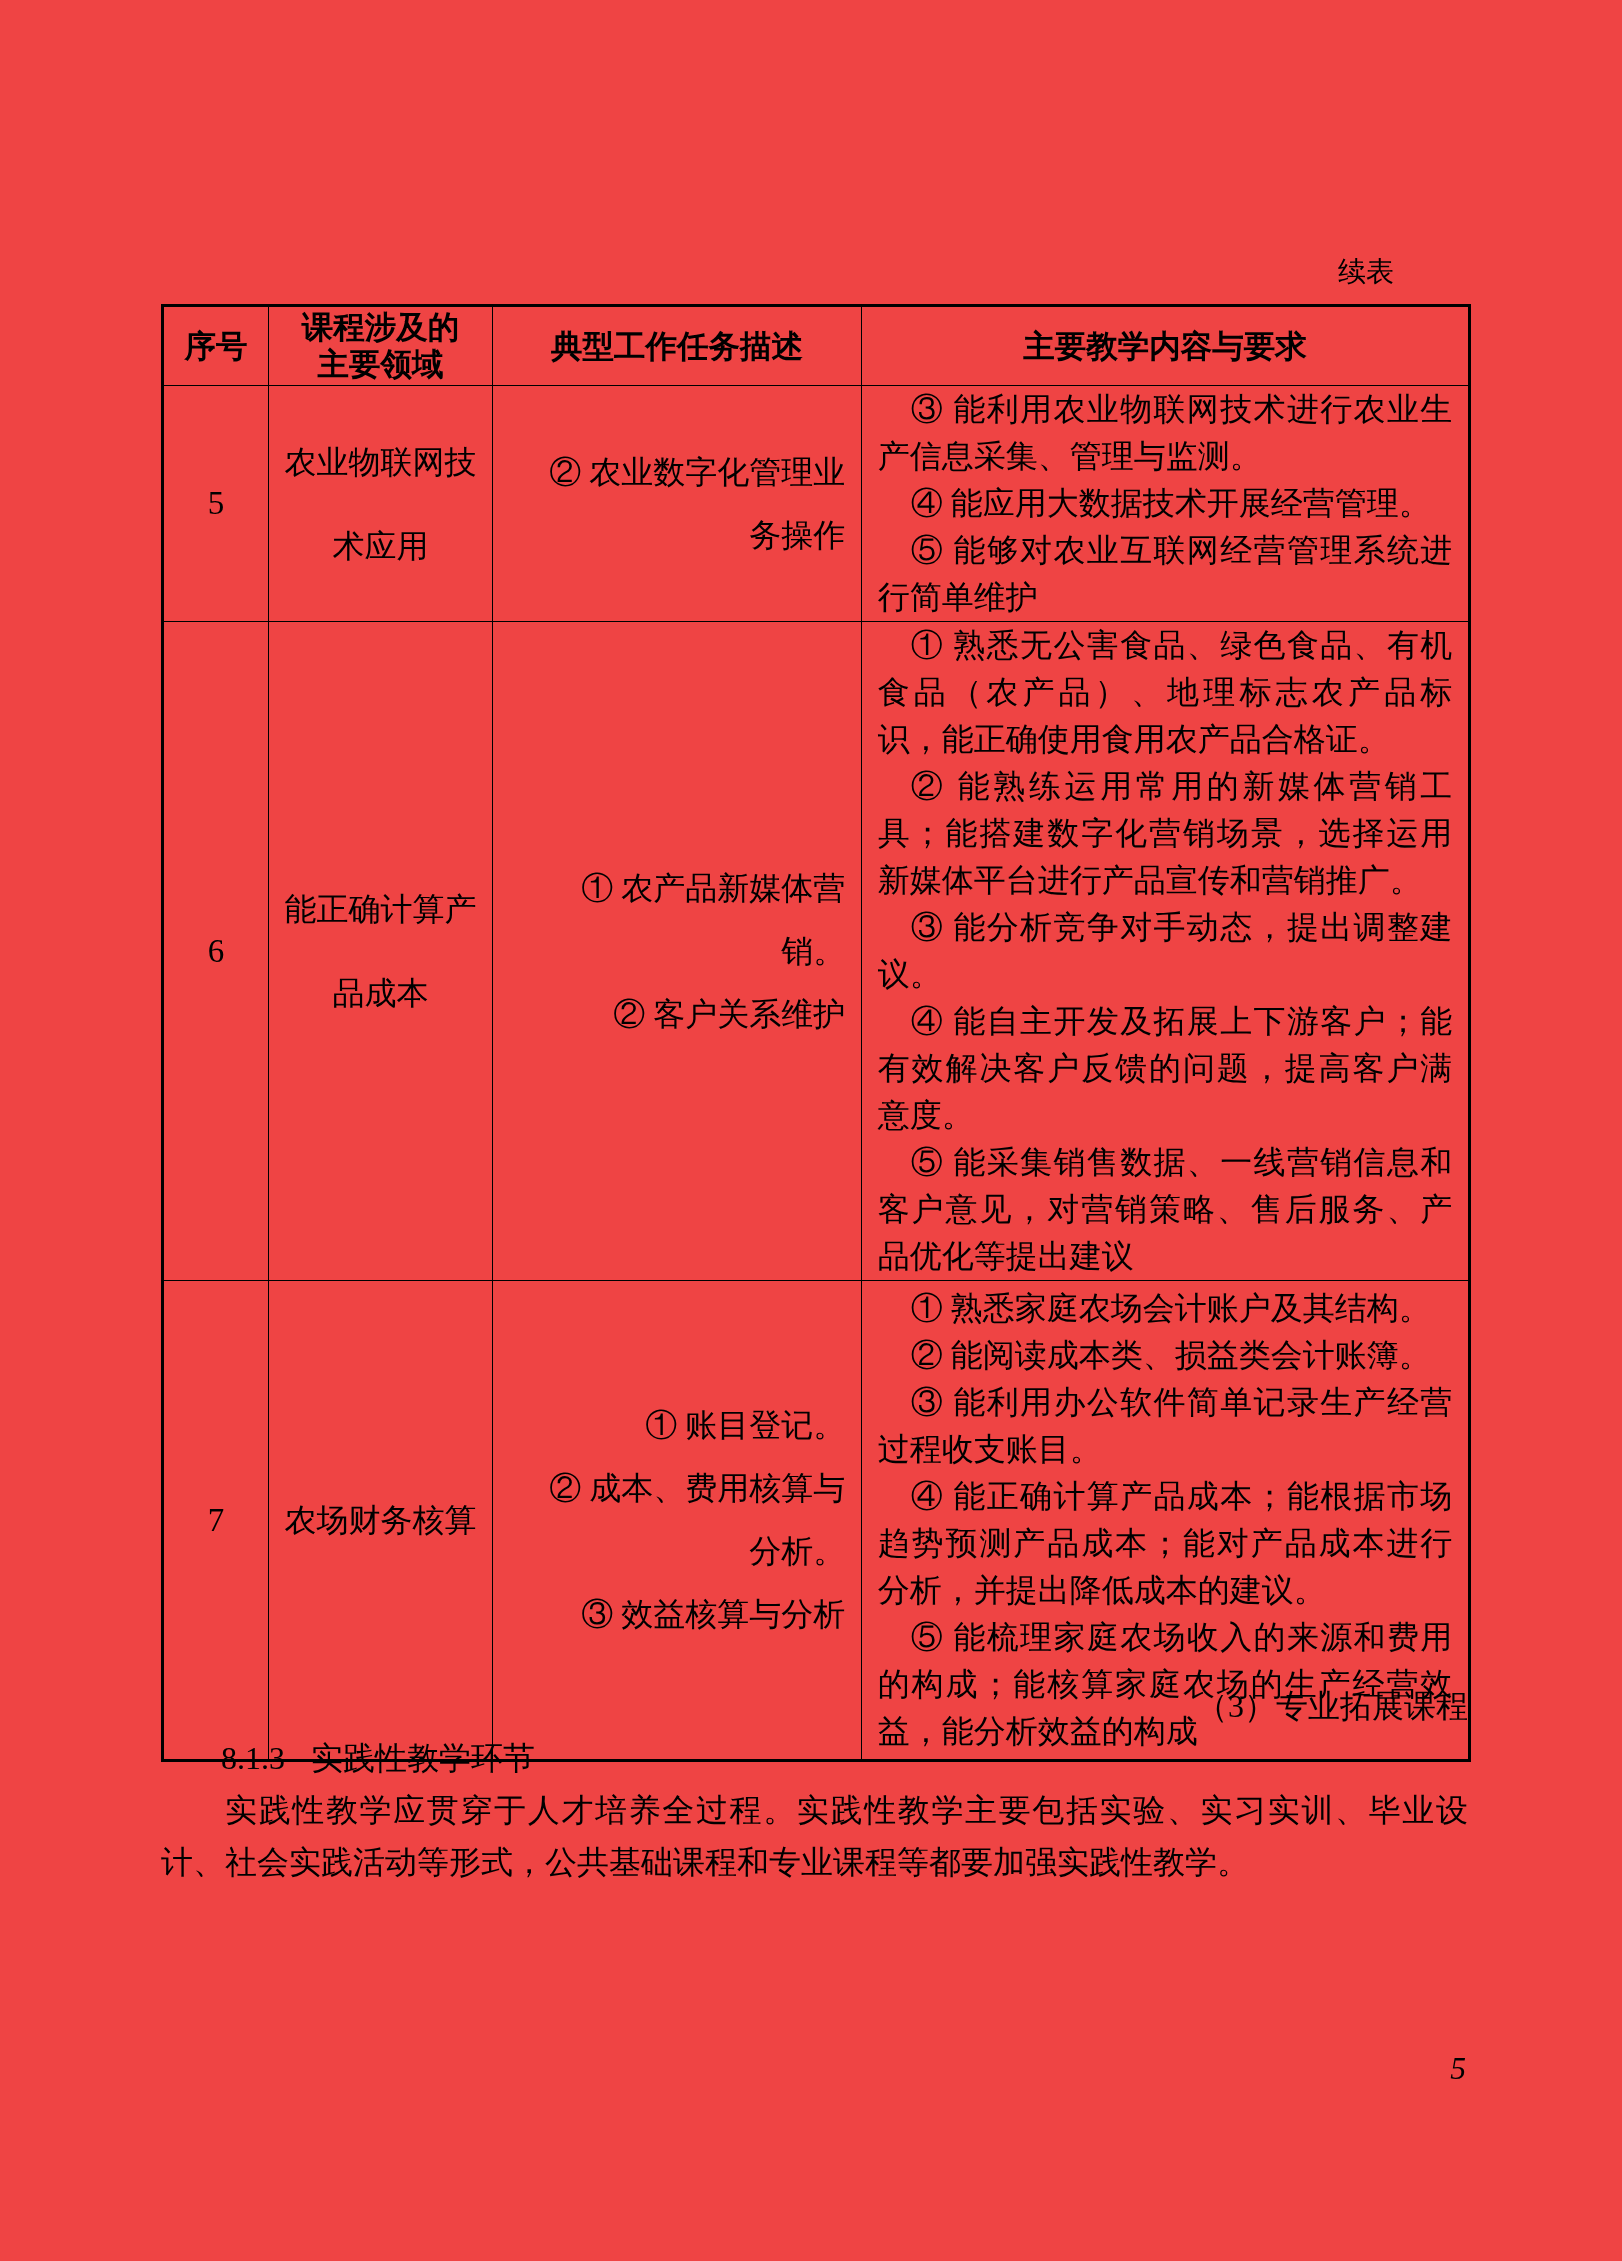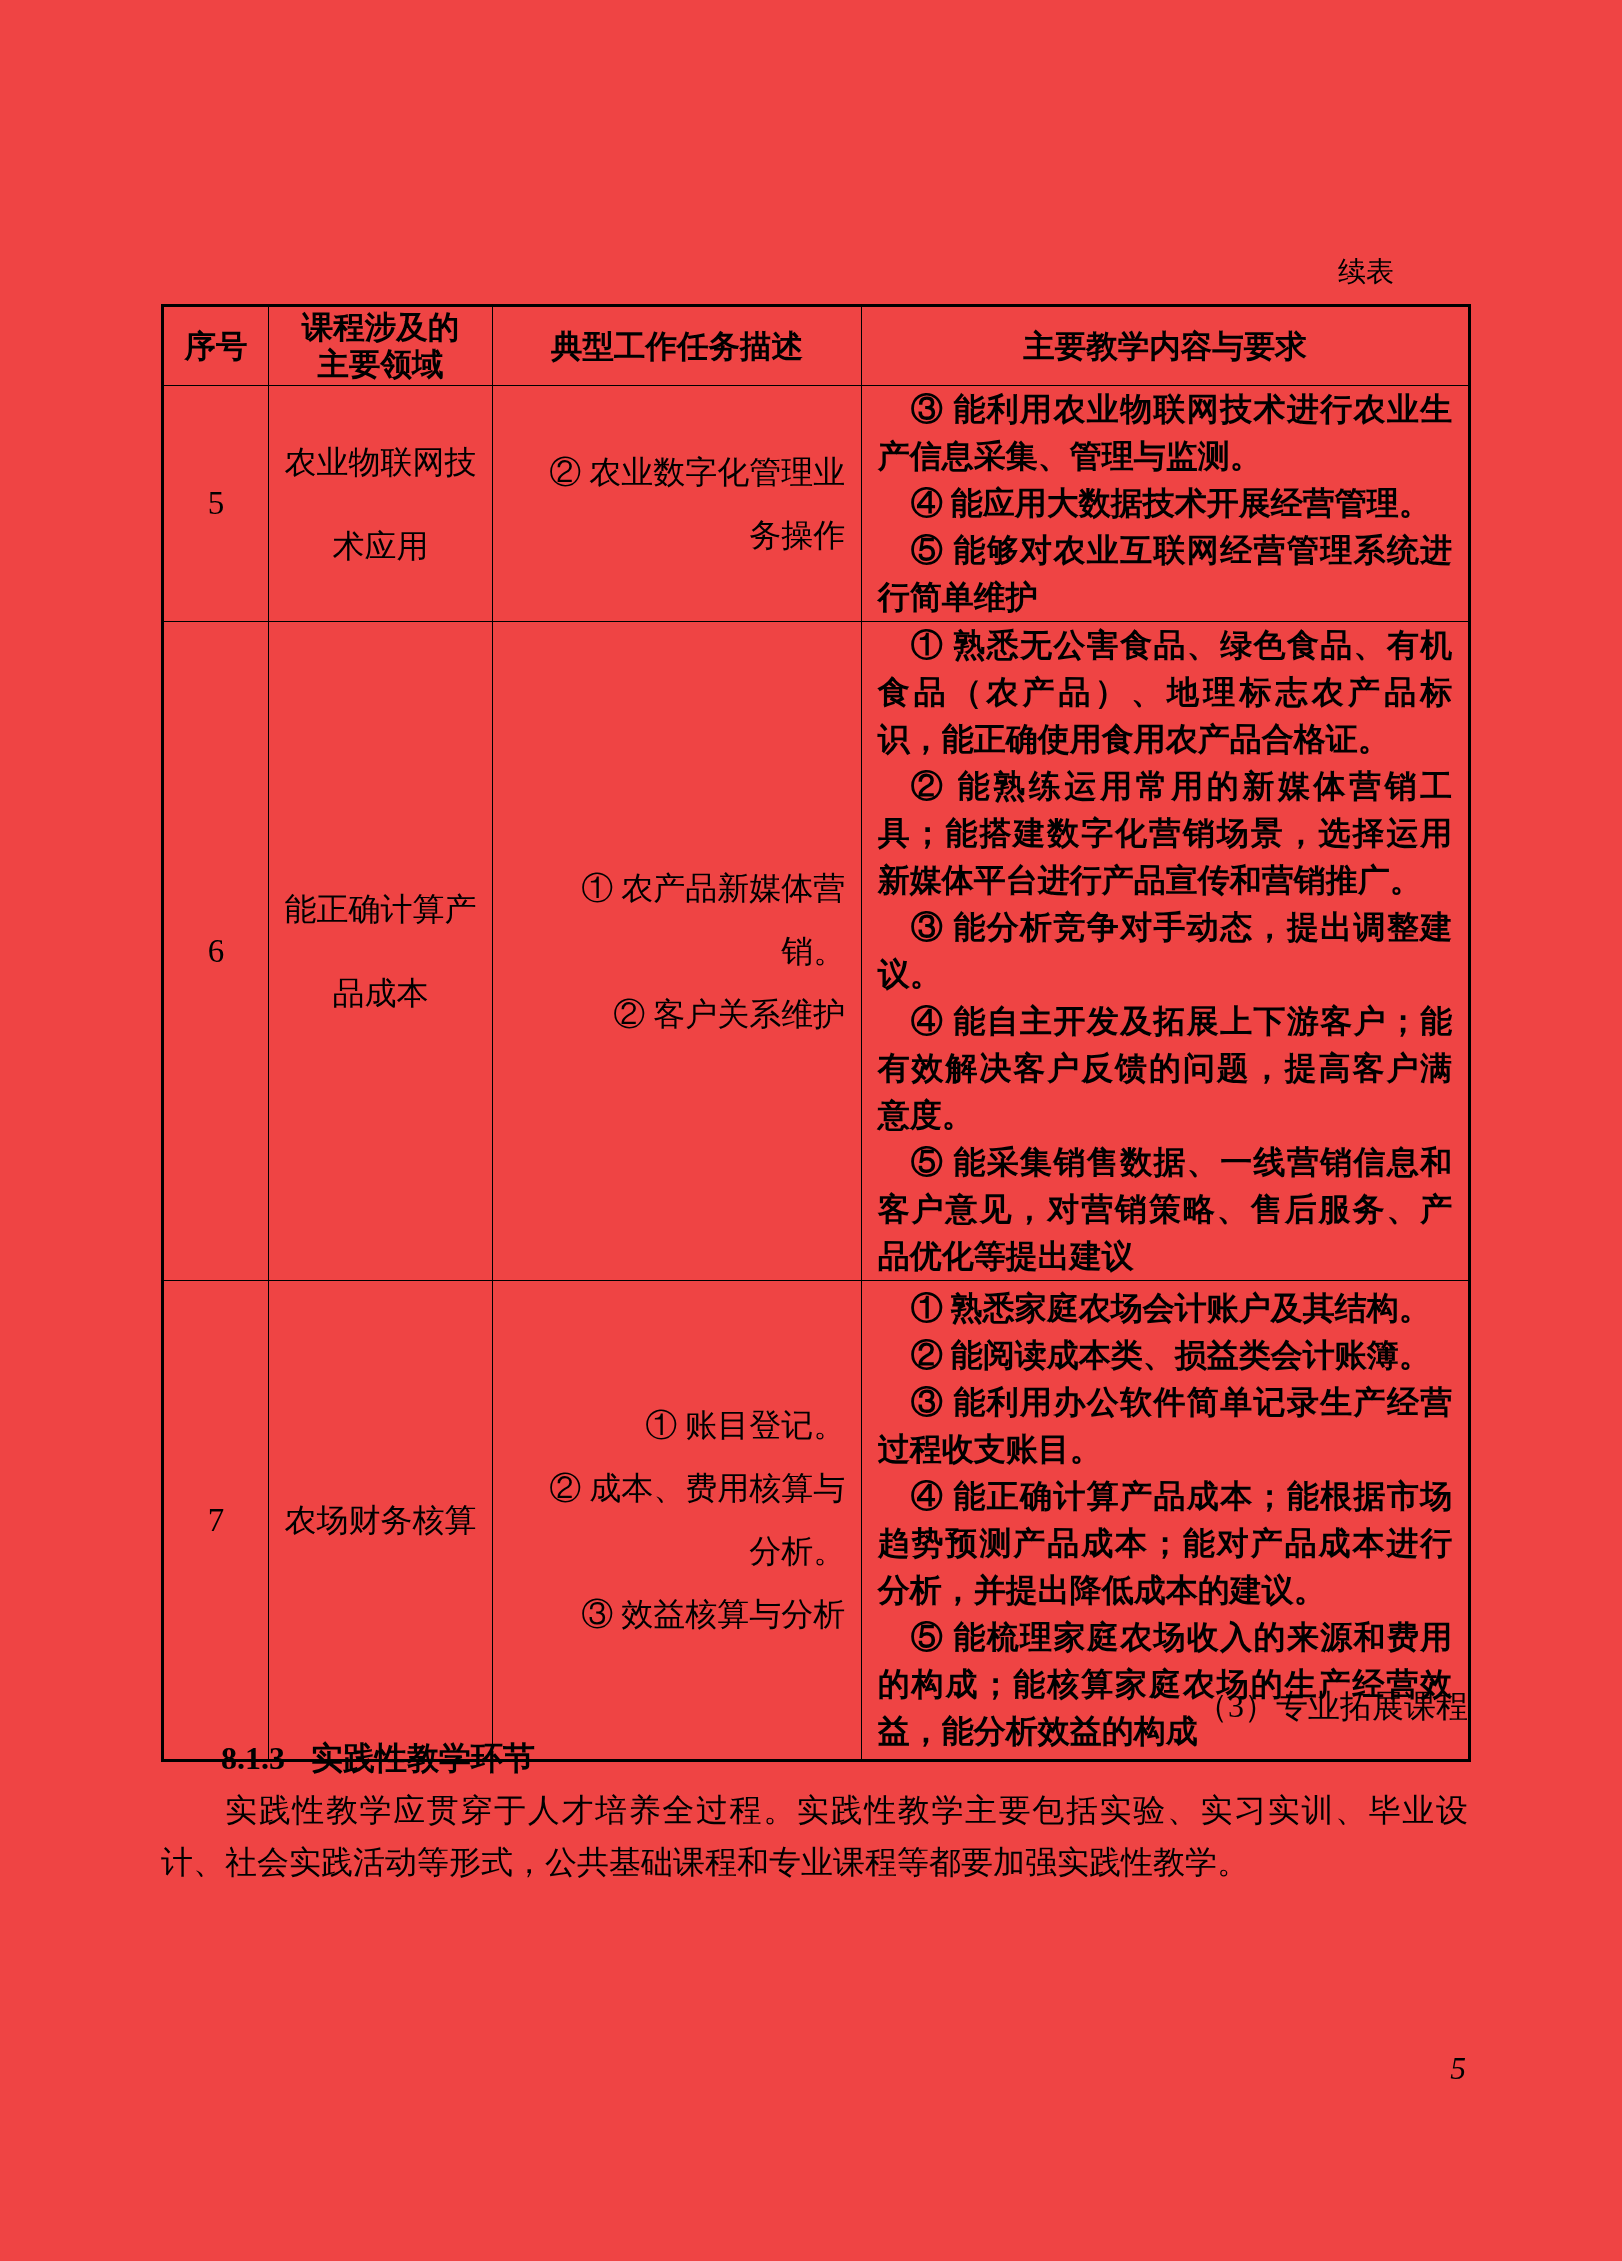--- a/index.html
+++ b/index.html
@@ -70,40 +70,40 @@
     line-height: 84px;
     padding: 0 10px;
   }
   td.tasks { padding: 0 15.7px; text-align: right; }
   td.tasks p {
     margin: 0;
     font-size: 32px;
     line-height: 63px;
     text-indent: 33px;
   }
-  td.contents { padding: 0 15.7px; font-weight: bold; }
+  td.contents { padding: 0 15.7px; }
   td.contents p {
     margin: 0;
     font-size: 32px;
     line-height: 47px;
     text-indent: 33px;
     text-align: justify;
   }
 
   
   .body-text {
     position: absolute;
     top: 1680px;
     left: 161px;
     width: 1307px;
   }
   .body-text p { margin: 0; font-size: 32px; line-height: 52px; }
   p.item-heading { text-indent: 37px; text-align: right; }
   p.para { text-indent: 64px; text-align: justify; }
-  p.section-heading { text-indent: 60px; font-weight: bold; }
+  p.section-heading { text-indent: 60px; font-weight: normal; }
   .sec-title { margin-left: 26px; }
 
   .page-number {
     position: absolute;
     top: 2051px;
     right: 156px;
     font-size: 31.5px;
     font-style: italic;
     font-family: "Liberation Serif", "DejaVu Serif", serif;
   }

